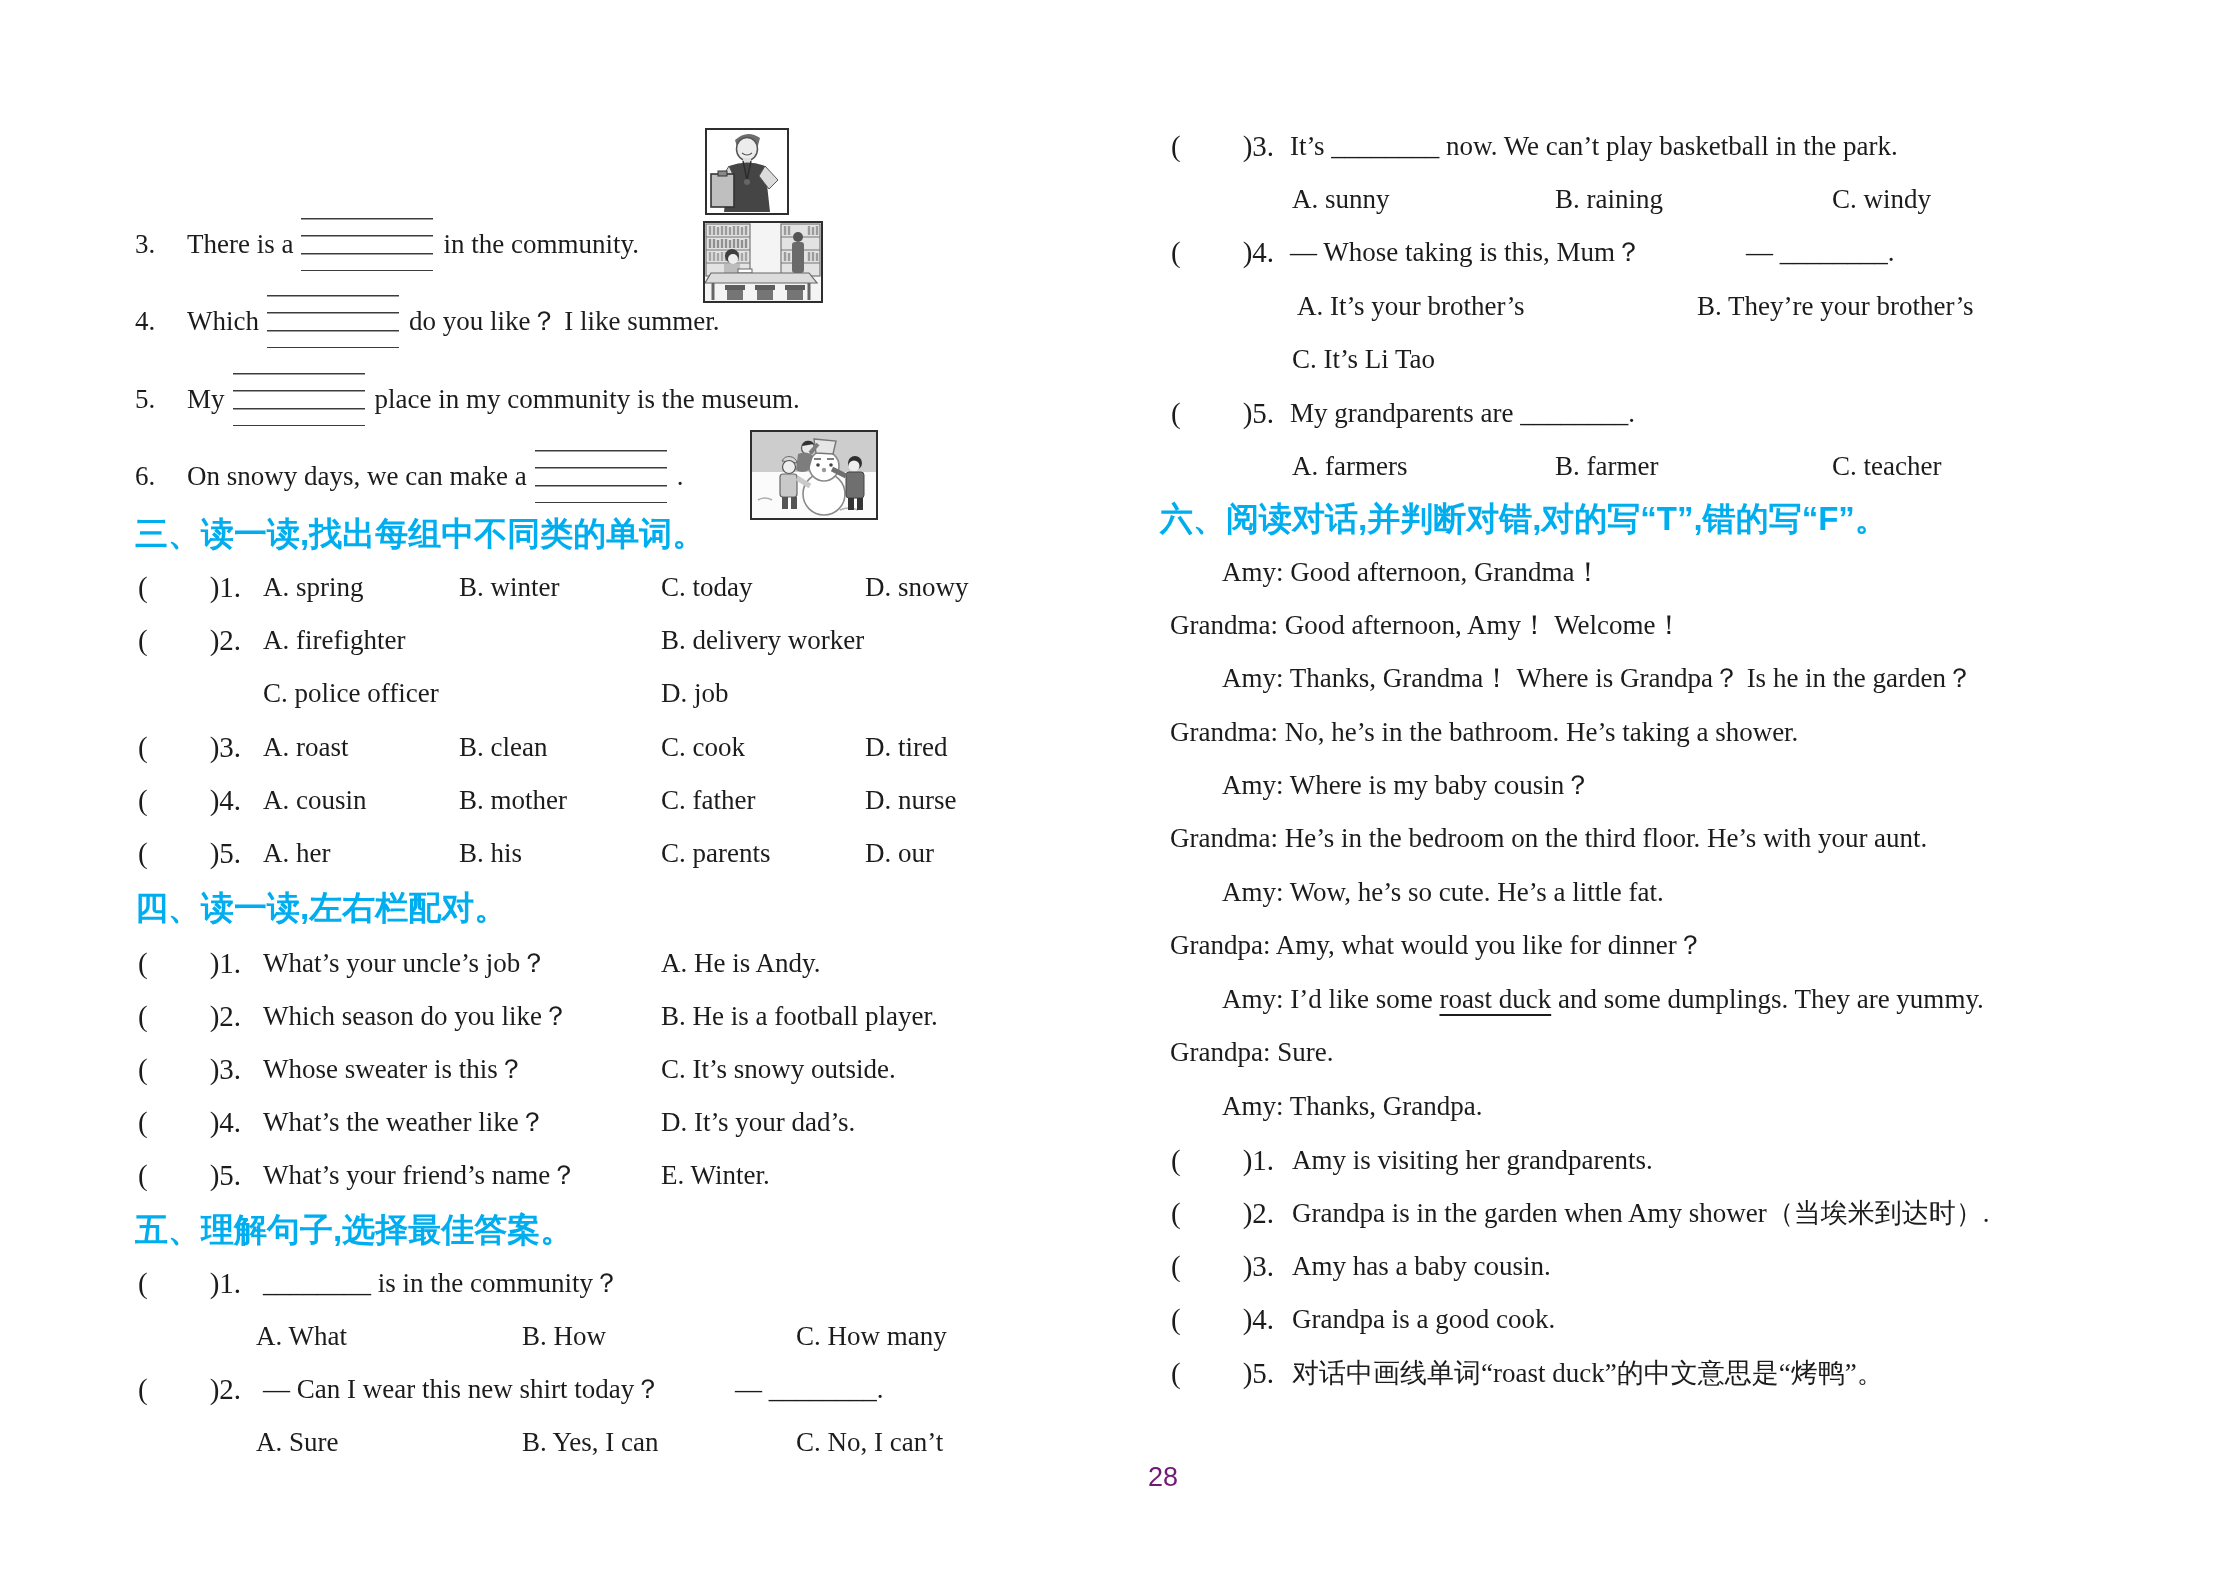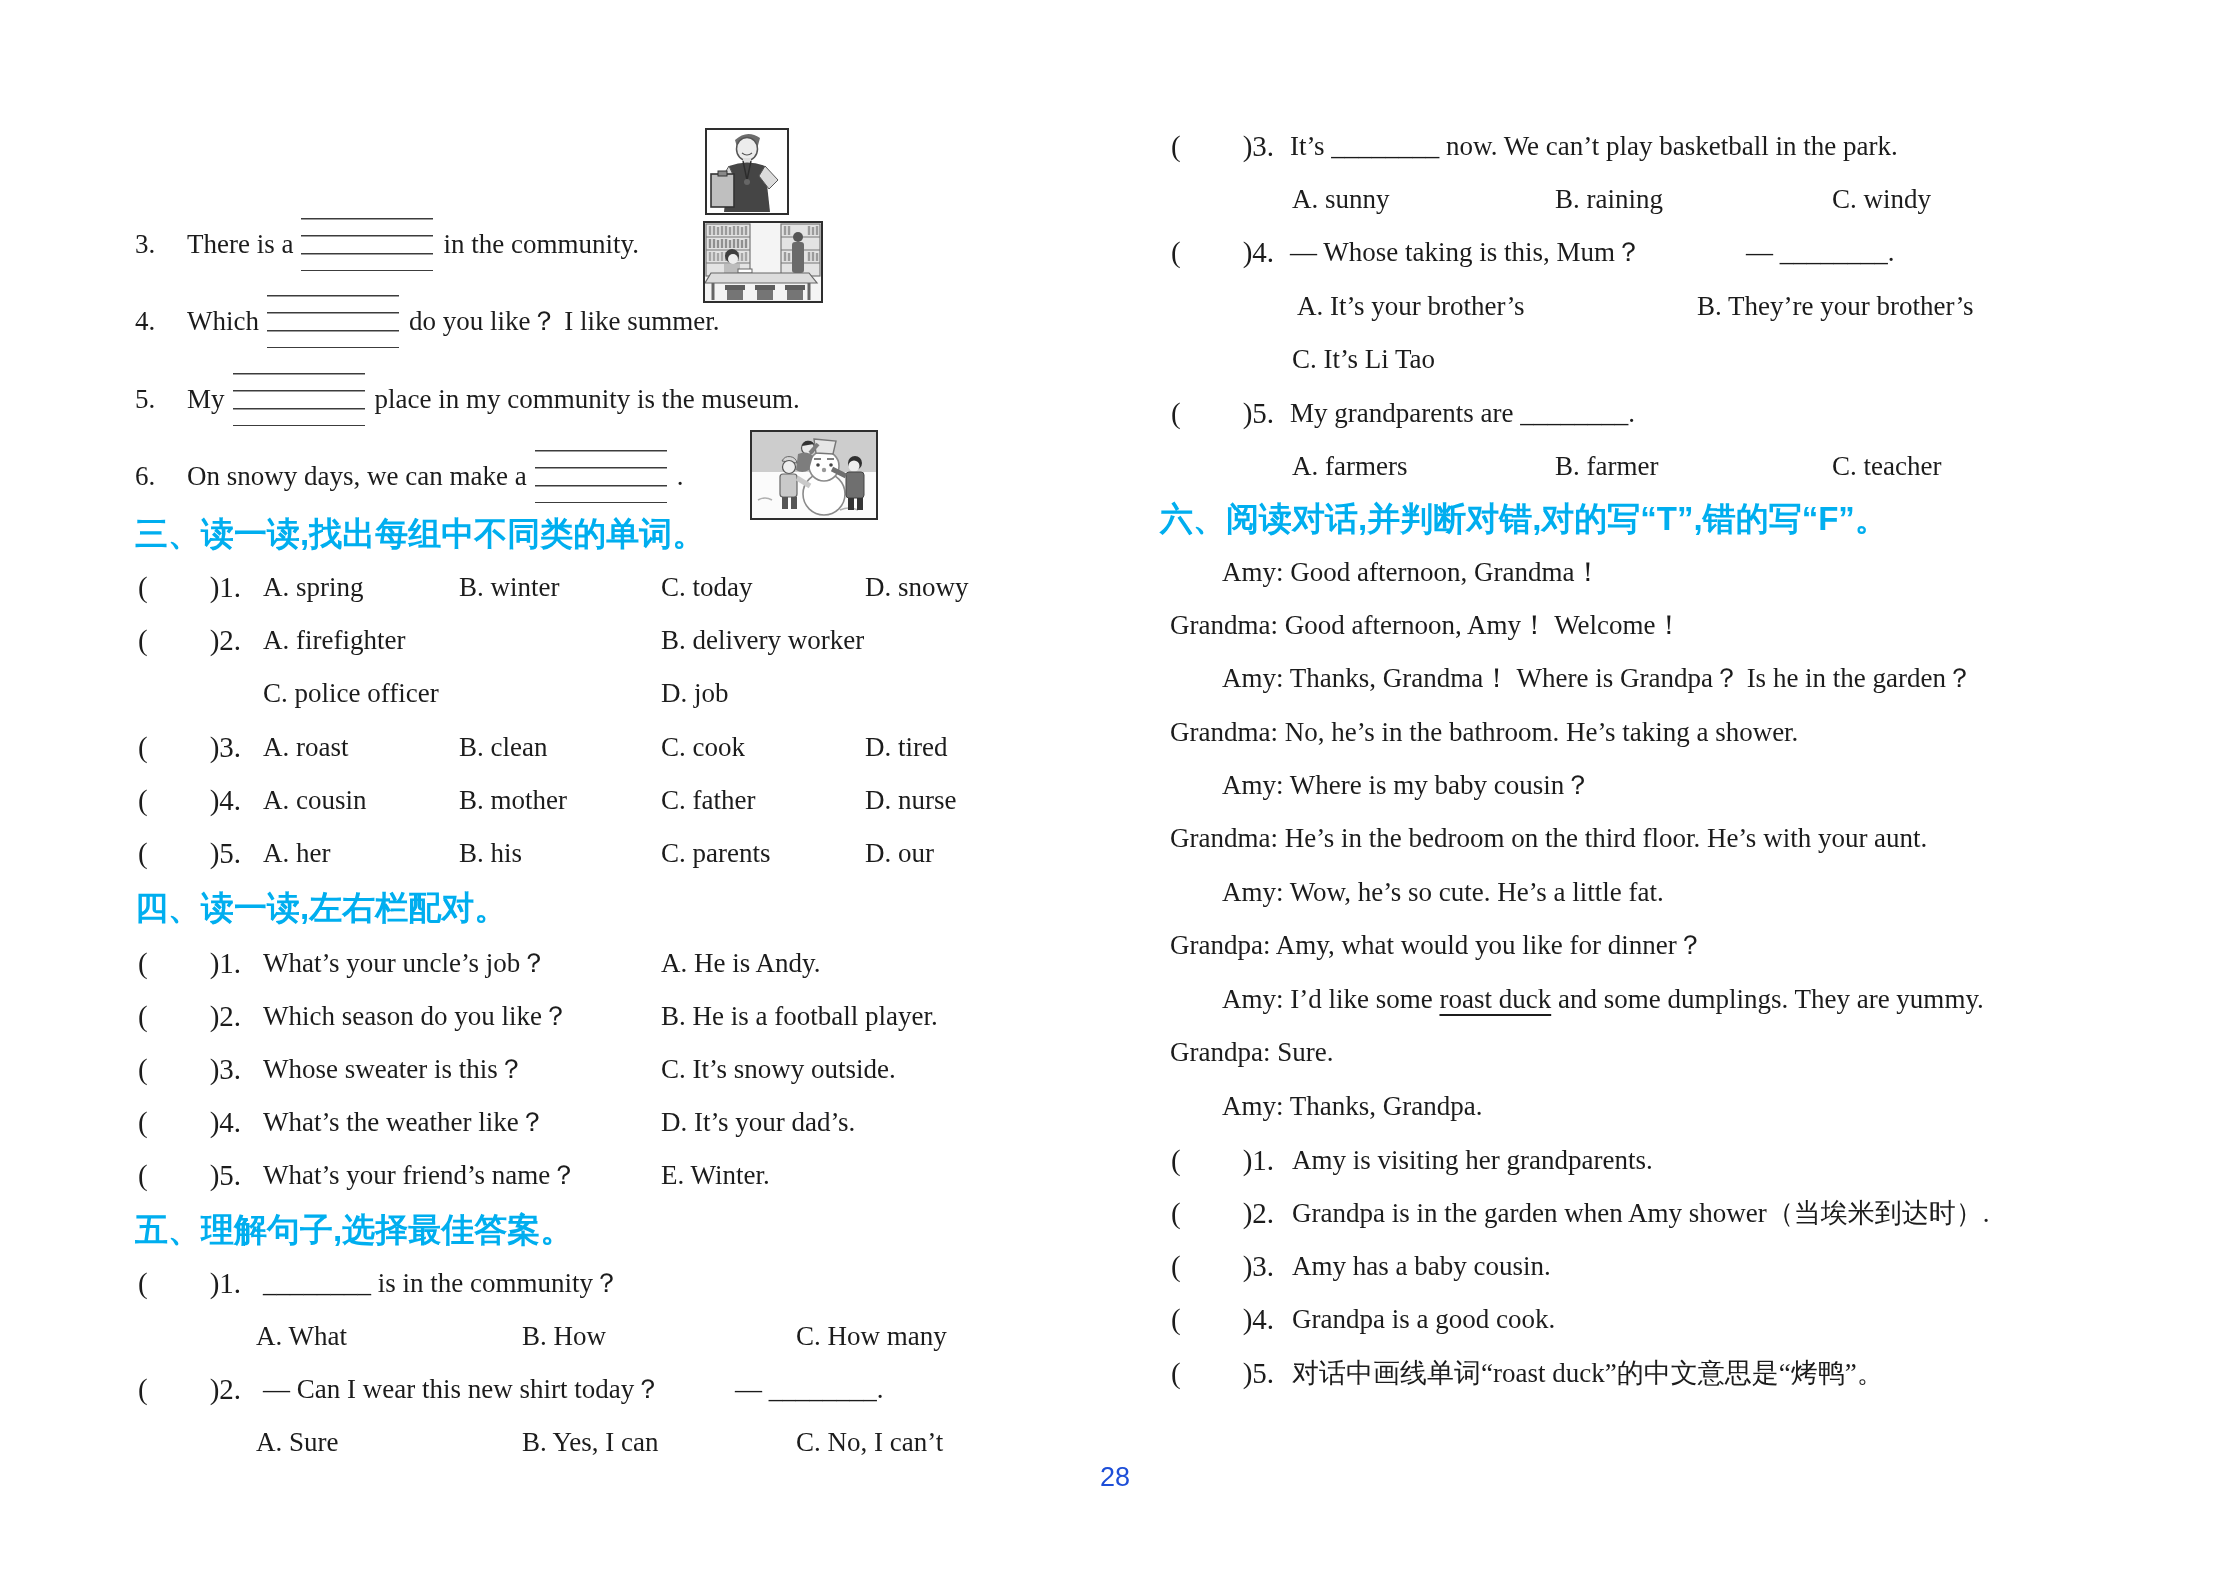--- a/index.html
+++ b/index.html
@@ -22,22 +22,22 @@
     background:
       linear-gradient(#3c3c3c,#3c3c3c) 0 0/100% 1.5px no-repeat,
       linear-gradient(#3c3c3c,#3c3c3c) 0 17px/100% 1.5px no-repeat,
       linear-gradient(#3c3c3c,#3c3c3c) 0 35px/100% 1.5px no-repeat,
       linear-gradient(#3c3c3c,#3c3c3c) 0 100%/100% 1.5px no-repeat}
   .dlg{position:absolute;left:10px;height:53px;line-height:53px;white-space:nowrap}
   .dlg.ind{left:62px}
   .u{text-decoration:underline;text-underline-offset:6px;text-decoration-thickness:1.5px}
   .ill{position:absolute;border:2px solid #2e2e2e;background:#fff;box-sizing:border-box}
   .ill svg{display:block}
-  .pageno{position:absolute;left:1080px;top:1462px;width:70px;text-align:center;
-          font-family:"Liberation Sans",sans-serif;font-size:27px;color:#1d4ed8}
+  .pageno{position:absolute;left:1128px;top:1462px;width:70px;text-align:center;
+          font-family:"Liberation Sans",sans-serif;font-size:27px;color:#701a75}
 </style>
 </head>
 <body>
 
 <div class="page">
 
   <div class="colL">
 
     <div class="fi" style="top:218px">
       <span class="no">3.</span><span>There is a</span><span class="blank4"></span><span>in the community.</span>

